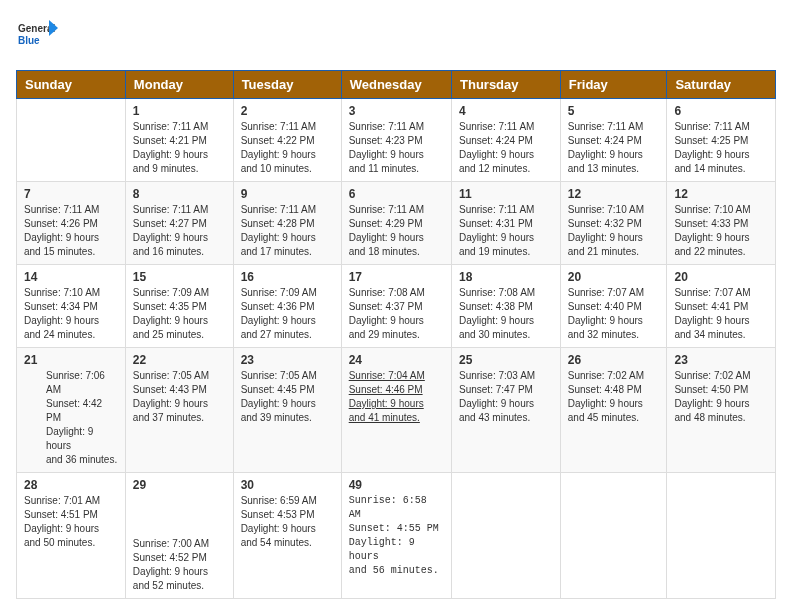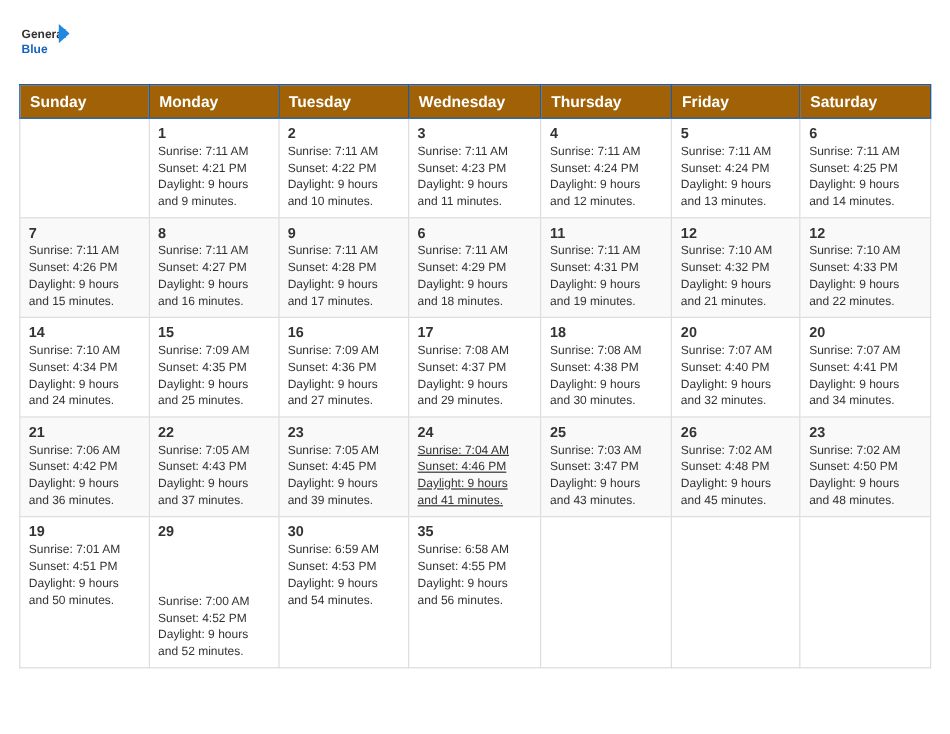--- a/index.html
+++ b/index.html
@@ -249,21 +249,21 @@
           <span class="day-number">20</span>
           <div class="day-detail" style="white-space: pre-line;">Sunrise: 7:07 AM
 Sunset: 4:41 PM
 Daylight: 9 hours
 and 34 minutes.</div>
         </td>
       </tr>
       <tr>
         <td>
           <span class="day-number">21</span>
-          <div class="day-detail" style="white-space: pre-line;">Sunrise: 7:06 AM
+          <div class="day-detail" style="white-space: pre-line; margin-left: 22px;">Sunrise: 7:06 AM
 Sunset: 4:42 PM
 Daylight: 9 hours
 and 36 minutes.</div>
         </td>
         <td>
           <span class="day-number">22</span>
           <div class="day-detail" style="white-space: pre-line;">Sunrise: 7:05 AM
 Sunset: 4:43 PM
 Daylight: 9 hours
 and 37 minutes.</div>
@@ -278,64 +278,64 @@
         <td>
           <span class="day-number">24</span>
           <div class="day-detail" style="white-space: pre-line; text-decoration: underline;">Sunrise: 7:04 AM
 Sunset: 4:46 PM
 Daylight: 9 hours
 and 41 minutes.</div>
         </td>
         <td>
           <span class="day-number">25</span>
           <div class="day-detail" style="white-space: pre-line;">Sunrise: 7:03 AM
-Sunset: 3:47 PM
+Sunset: 7:47 PM
 Daylight: 9 hours
 and 43 minutes.</div>
         </td>
         <td>
           <span class="day-number">26</span>
           <div class="day-detail" style="white-space: pre-line;">Sunrise: 7:02 AM
 Sunset: 4:48 PM
 Daylight: 9 hours
 and 45 minutes.</div>
         </td>
         <td>
           <span class="day-number">23</span>
           <div class="day-detail" style="white-space: pre-line;">Sunrise: 7:02 AM
 Sunset: 4:50 PM
 Daylight: 9 hours
 and 48 minutes.</div>
         </td>
       </tr>
       <tr>
         <td>
-          <span class="day-number">19</span>
+          <span class="day-number">28</span>
           <div class="day-detail" style="white-space: pre-line;">Sunrise: 7:01 AM
 Sunset: 4:51 PM
 Daylight: 9 hours
 and 50 minutes.</div>
         </td>
         <td>
           <span class="day-number">29</span>
           <div class="day-detail" style="white-space: pre-line; margin-top: 45px;">Sunrise: 7:00 AM
 Sunset: 4:52 PM
 Daylight: 9 hours
 and 52 minutes.</div>
         </td>
         <td>
           <span class="day-number">30</span>
           <div class="day-detail" style="white-space: pre-line;">Sunrise: 6:59 AM
 Sunset: 4:53 PM
 Daylight: 9 hours
 and 54 minutes.</div>
         </td>
         <td>
-          <span class="day-number">35</span>
-          <div class="day-detail" style="white-space: pre-line;">Sunrise: 6:58 AM
+          <span class="day-number">49</span>
+          <div class="day-detail" style="white-space: pre-line; font-family: Liberation Mono, monospace;">Sunrise: 6:58 AM
 Sunset: 4:55 PM
 Daylight: 9 hours
 and 56 minutes.</div>
         </td>
         <td class="empty-cell"></td>
         <td class="empty-cell"></td>
         <td class="empty-cell"></td>
       </tr>
     </tbody>
 </table>

